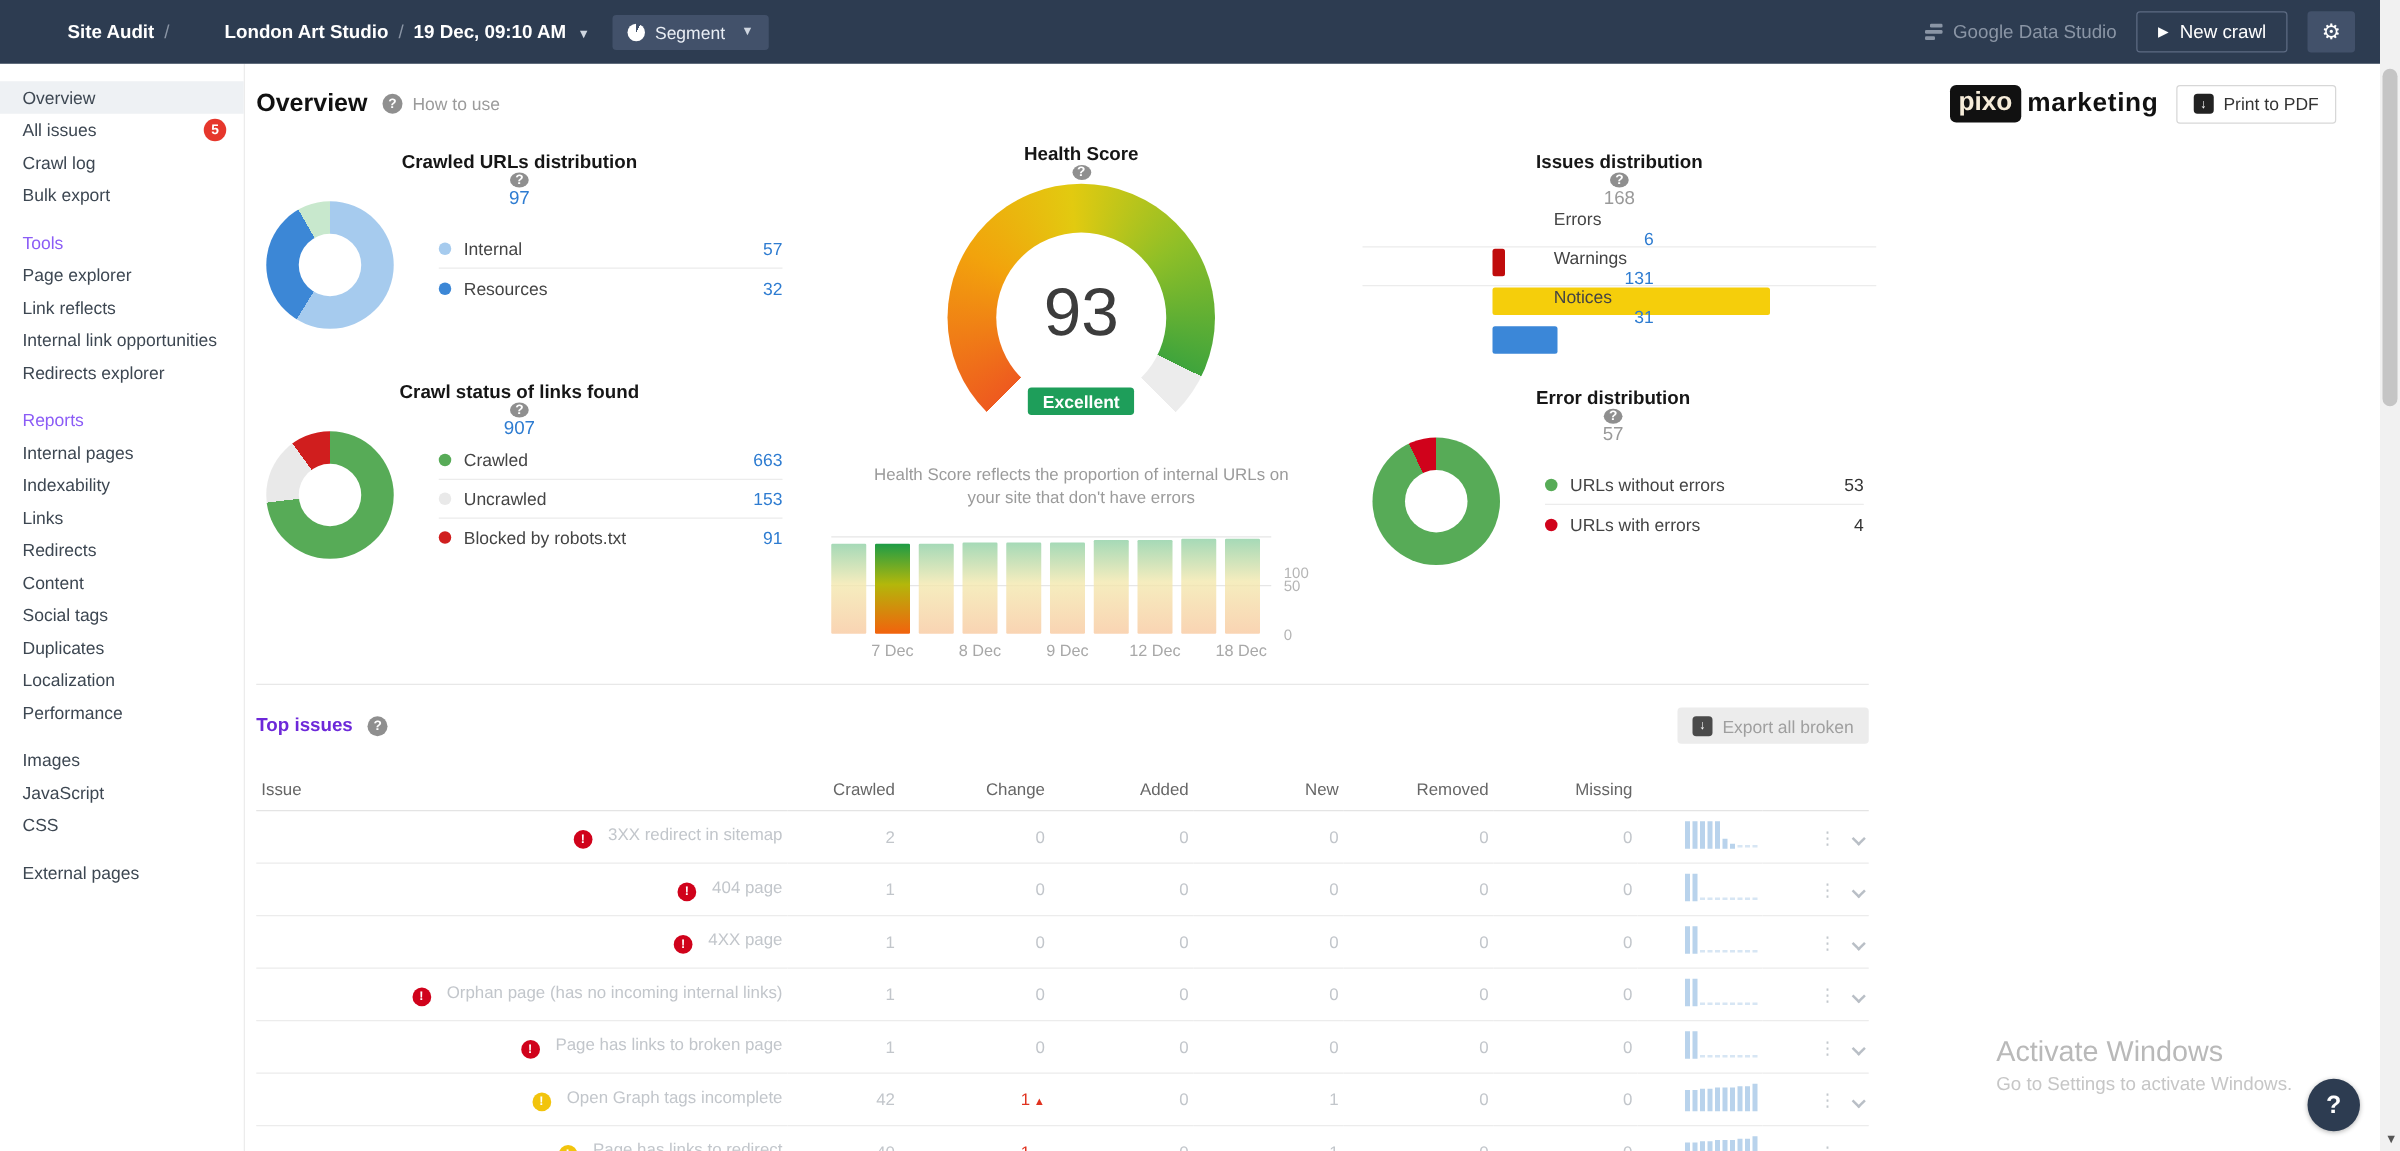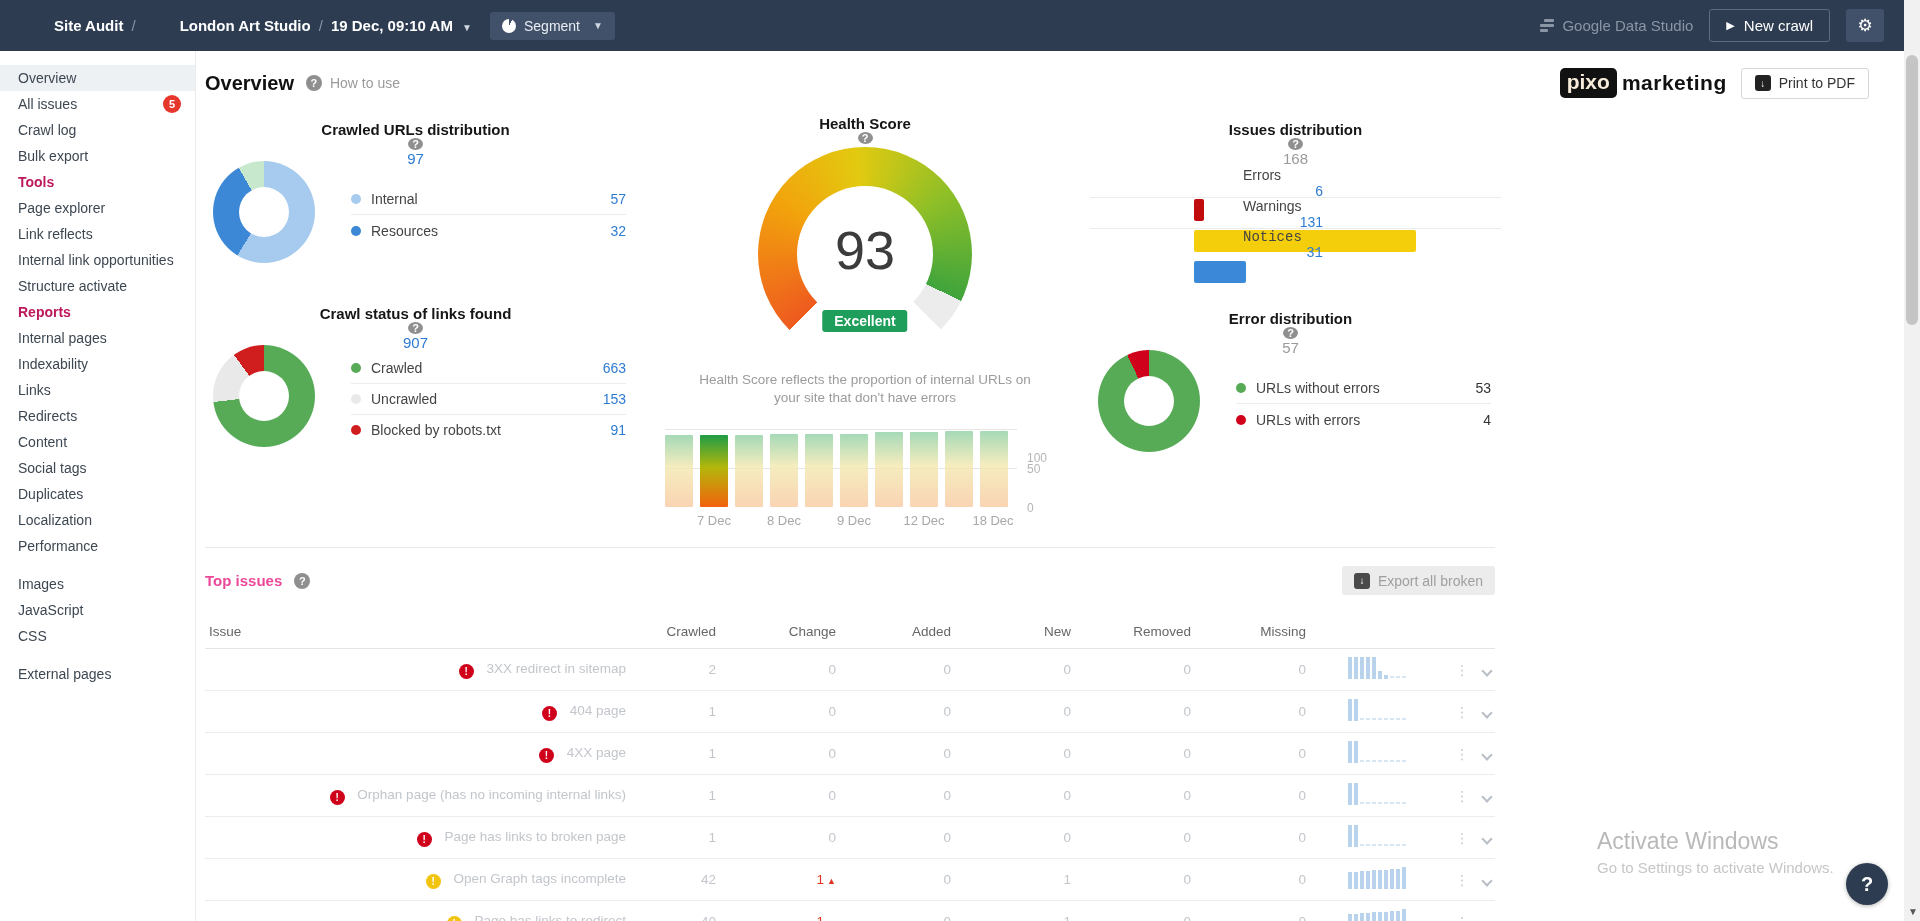--- a/index.html
+++ b/index.html
@@ -29,22 +29,22 @@
   .play-ico { font-size:11px; color:#fff; }
   .gear-btn { background:#42516a; border-radius:3px; width:38px; height:33px;
     display:flex; align-items:center; justify-content:center; color:#fff; font-size:17px; cursor:pointer; }
 
   
   .sidebar { position:absolute; left:0; top:51px; width:196px; height:870px;
     background:#fff; border-right:1px solid #ececec; padding-top:14px; font-size:14px; }
   .side-item { display:flex; align-items:center; height:26px; padding:0 14px 0 18px;
     color:#3d4752; cursor:pointer; }
   .side-item.active { background:#eef1f4; }
-  .side-heading { font-weight:bold; color:#be185d; height:26px; display:flex;
-    align-items:center; padding:0 18px; margin-top:0; }
+  .side-heading { font-weight:normal; color:#8b5cf6; height:26px; display:flex;
+    align-items:center; padding:0 18px; margin-top:12px; }
   .side-gap { height:12px; }
   .side-badge { margin-left:auto; background:#e6372c; color:#fff; border-radius:9px;
     min-width:18px; height:18px; font-size:11px; display:flex; align-items:center;
     justify-content:center; padding:0 5px; font-weight:bold; }
 
   
   .main { position:absolute; left:196px; top:51px; width:1708px; height:870px; padding:14px 0 0 9px; }
   .page-header { display:flex; align-items:center; height:36px; margin-bottom:14px; }
   .page-title { font-size:20px; font-weight:bold; color:#111; }
   .help-dot { width:16px; height:16px; border-radius:50%; background:#8f8f8f; color:#fff;
@@ -78,21 +78,21 @@
   .legend-item:last-child { border-bottom:none; }
   .legend-dot { width:10px; height:10px; border-radius:50%; margin-right:10px; flex:none; }
   .legend-val { margin-left:auto; font-size:14px; }
   .legend-val.linked { color:#2e7cd1; }
   .legend-val.plain { color:#333; }
 
   
   .dist-card { padding:6px 4px 0 0; }
   .dist-rows { margin-top:26px; }
   .dist-row { display:flex; align-items:center; height:31px; border-bottom:1px solid #ececec; font-size:14px;flex-direction:column; }
-  .dist-row:last-child { border-bottom:none;font-family:Liberation Mono, monospace; }
+  .dist-row:last-child { border-bottom:none; }
   .dist-label { width:105px; color:#444; }
   .dist-val { width:55px; text-align:right; color:#2e7cd1; cursor:pointer; }
   .dist-barwrap { margin-left:18px; width:222px; }
   .dist-bar { height:22px; border-radius:2px; }
 
   
   .health-card { text-align:center; }
   .health-card .card-title { justify-content:flex-start; }
   .gauge-wrap { position:relative; width:214px; height:214px; margin:12px auto 0; }
   .gauge { width:214px; height:214px; border-radius:50%; }
@@ -113,21 +113,21 @@
   .hist-bar.hl { background:linear-gradient(180deg,#1e9c46 0%,#b3b70b 45%,#f2620d 100%); opacity:1; }
   .hist-ylabel { position:absolute; left:362px; color:#b5b5b5; font-size:12px; }
   .hist-xlabels { position:absolute; top:84px; left:0; width:352px; height:16px; }
   .hist-xlabel { position:absolute; transform:translateX(-50%); color:#a8a8a8; font-size:13px; white-space:nowrap; }
 
   .section-divider { width:1290px; border-top:1px solid #e8e8e8; margin-top:18px; }
 
   
   .topissues { width:1290px; margin-top:18px; }
   .ti-head { display:flex; align-items:center; }
-  .ti-title { font-size:15px; font-weight:bold; color:#ec4899; }
+  .ti-title { font-size:15px; font-weight:bold; color:#6d28d9; }
   .export-btn { margin-left:auto; background:#ececec; border:none; border-radius:3px; height:29px;
     padding:0 12px; display:flex; align-items:center; gap:8px; font-size:14px; color:#9f9f9f; cursor:pointer; }
   .export-btn .dl-ico { background:#4a4a4a; }
   table.issues { width:100%; border-collapse:collapse; margin-top:20px; font-size:13.5px; }
   table.issues th { color:#666; font-weight:normal; text-align:right; padding:9px 4px; border-bottom:1px solid #e4e4e4; }
   table.issues th:first-child { text-align:left; }
   table.issues td { padding:8px 4px; border-bottom:1px solid #ececec; text-align:right; color:#c2c6cb; }
   td.issue-cell { text-align:left; color:#333; }
   .sev-ico { display:inline-flex; width:15px; height:15px; border-radius:50%; color:#fff;
     font-size:10px; font-weight:bold; align-items:center; justify-content:center;
@@ -210,21 +210,21 @@
     <div class="side-item">
       <span>Page explorer</span>
     </div>
     <div class="side-item">
       <span>Link reflects</span>
     </div>
     <div class="side-item">
       <span>Internal link opportunities</span>
     </div>
     <div class="side-item">
-      <span>Structure activate</span>
+      <span>Redirects explorer</span>
     </div>
     <div class="side-heading">Reports</div>
     <div class="side-item">
       <span>Internal pages</span>
     </div>
     <div class="side-item">
       <span>Indexability</span>
     </div>
     <div class="side-item">
       <span>Links</span>

